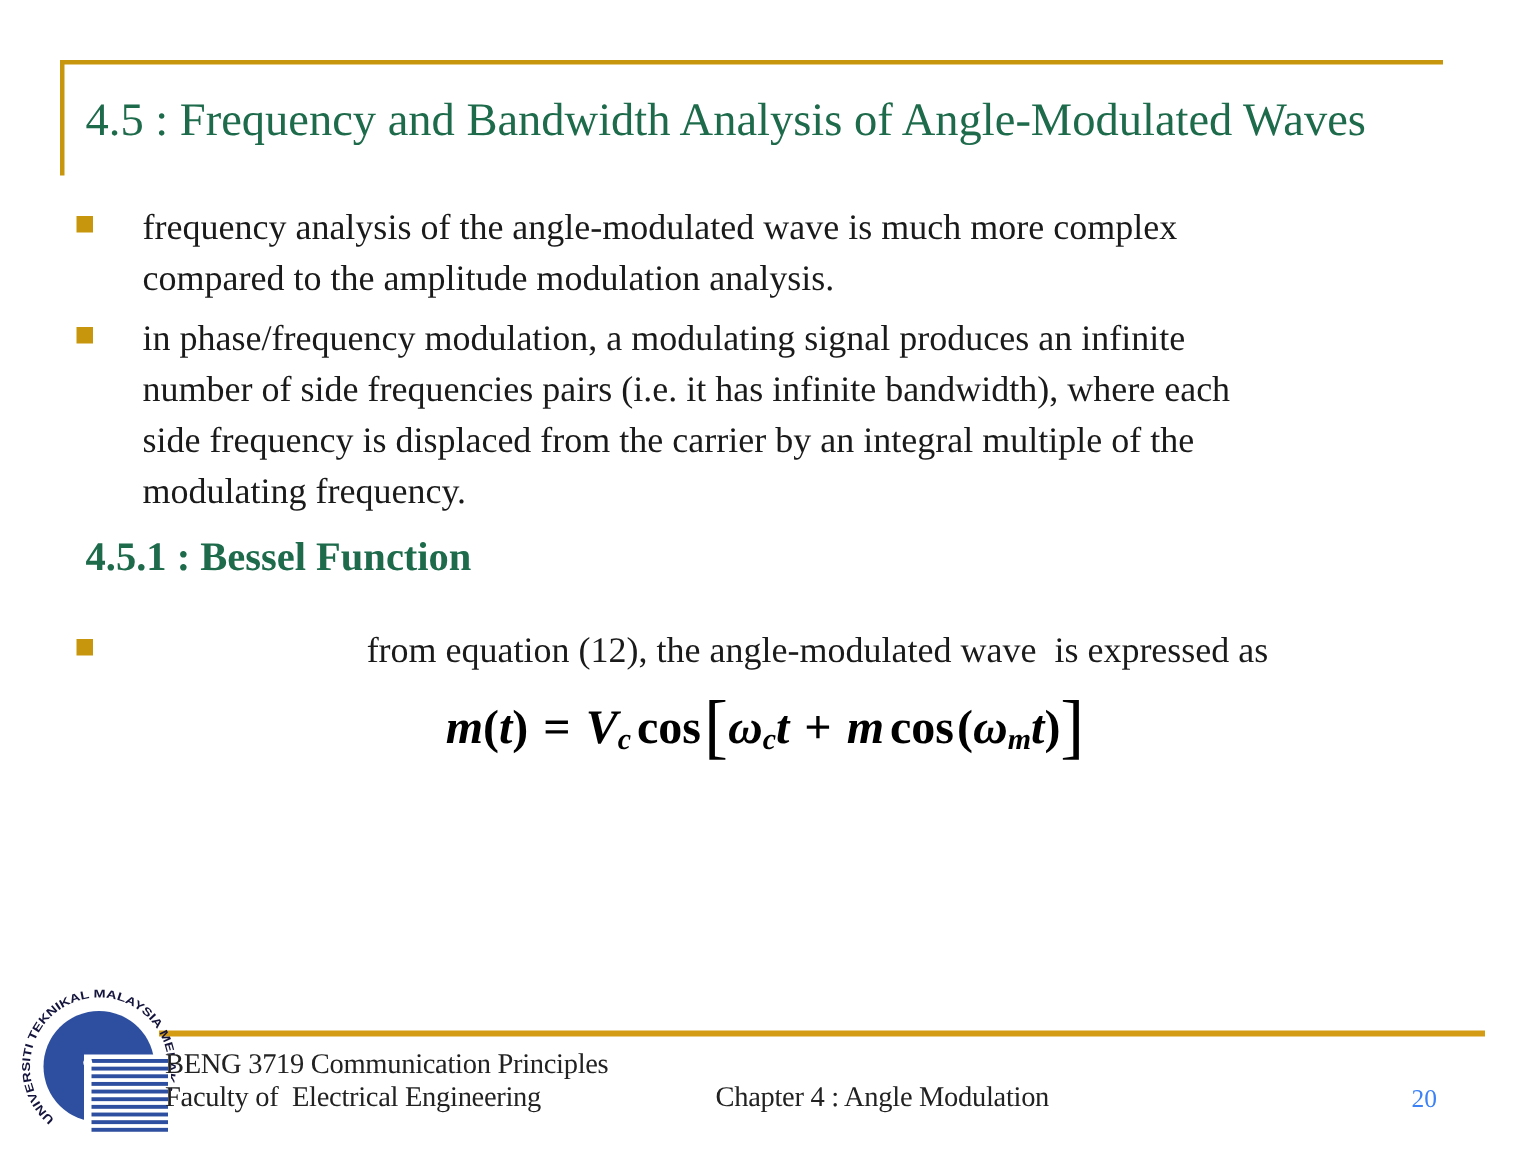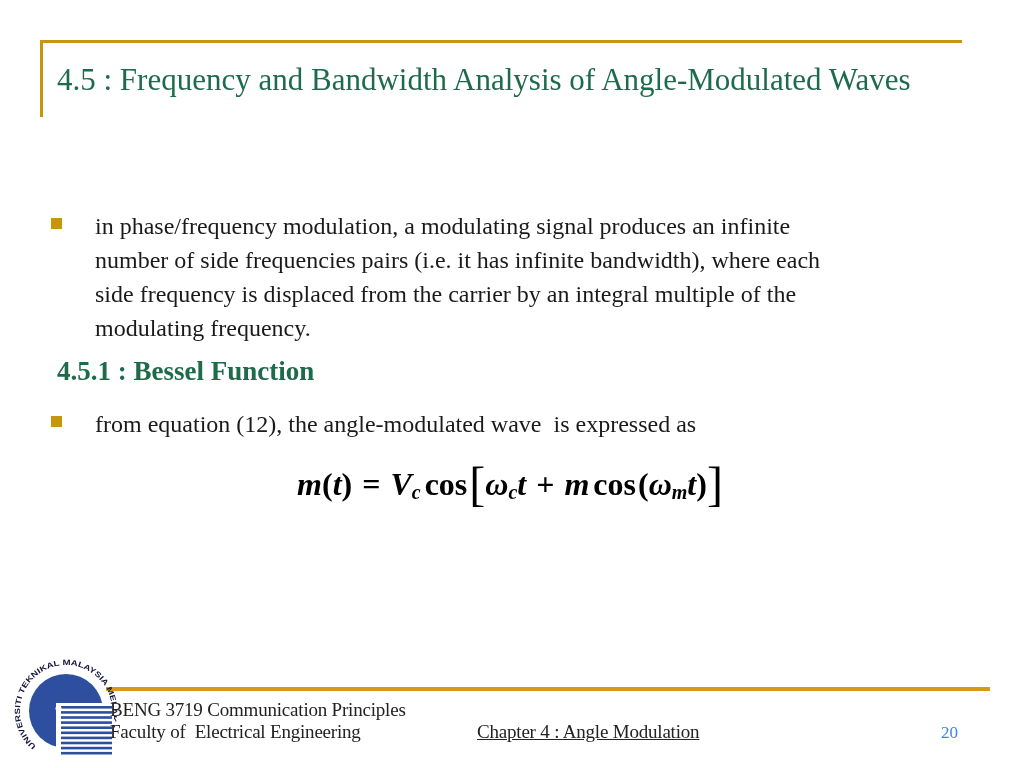--- a/index.html
+++ b/index.html
@@ -20,52 +20,57 @@
   }
   .section-heading{
     position:absolute; left:57px; top:356px;
     font-size:27px; color:var(--green); font-weight:700; margin:0;
   }
   .bullet{position:absolute; left:51px; padding-left:44px; width:900px;}
   .bullet .sq{position:absolute; left:0; top:9px; width:11px; height:11px; background:var(--gold);}
   .bullet p{
     margin:0; font-size:24px; line-height:34px; white-space:pre-wrap; color:var(--text);
   }
-  .b1{top:135px;} .b2{top:209px;} .b3{top:407px;} .b4{top:546px;}
+  .b1{top:135px;} .b2{top:209px;} .b3{top:417px;text-align:center;} .b4{top:546px;}
   .equation{
     position:absolute; left:250px; top:466px; width:520px; height:68px;
     display:flex; align-items:baseline; justify-content:center;
     font-size:32px; font-weight:bold; color:#000;
   }
   .equation .it{font-style:italic;}
   .equation .sub{font-size:20px; font-style:italic; position:relative; top:4px;}
   .equation .op{margin:0 10px;}
   .equation .fn{margin-right:2px; margin-left:4px;}
   .equation .big{font-size:48px; font-weight:500; line-height:0; position:relative; top:5px;}
   .footer-rule{position:absolute; left:106px; top:687px; width:884px; height:4px; background:var(--footer-gold);}
   .footer-left{
     position:absolute; left:110px; top:699px; font-size:19px; line-height:22px;
     letter-spacing:-0.2px; white-space:pre-wrap; color:#222;
   }
   .footer-chapter{
-    position:absolute; left:477px; top:721px; font-size:19px; letter-spacing:-0.2px; color:#222;text-decoration:underline;
+    position:absolute; left:477px; top:721px; font-size:19px; letter-spacing:-0.2px; color:#222;
   }
   .page-number{position:absolute; left:941px; top:723px; font-size:17px; color:#3b82f6;}
   .logo{position:absolute; left:10px; top:652px; width:112px; height:116px;}
 </style>
 </head>
 <body>
 
 <div class="slide">
 
   <div class="rule-top"></div>
   <div class="rule-left"></div>
 
   <h1 class="title">4.5 : Frequency and Bandwidth Analysis of Angle-Modulated Waves</h1>
 
+  <div class="bullet b1">
+    <span class="sq"></span>
+    <p>frequency analysis of the angle-modulated wave is much more complex
+compared to the amplitude modulation analysis.</p>
+  </div>
 
   <div class="bullet b2">
     <span class="sq"></span>
     <p>in phase/frequency modulation, a modulating signal produces an infinite
 number of side frequencies pairs (i.e. it has infinite bandwidth), where each
 side frequency is displaced from the carrier by an integral multiple of the
 modulating frequency.</p>
   </div>
 
   <h2 class="section-heading">4.5.1 : Bessel Function</h2>

